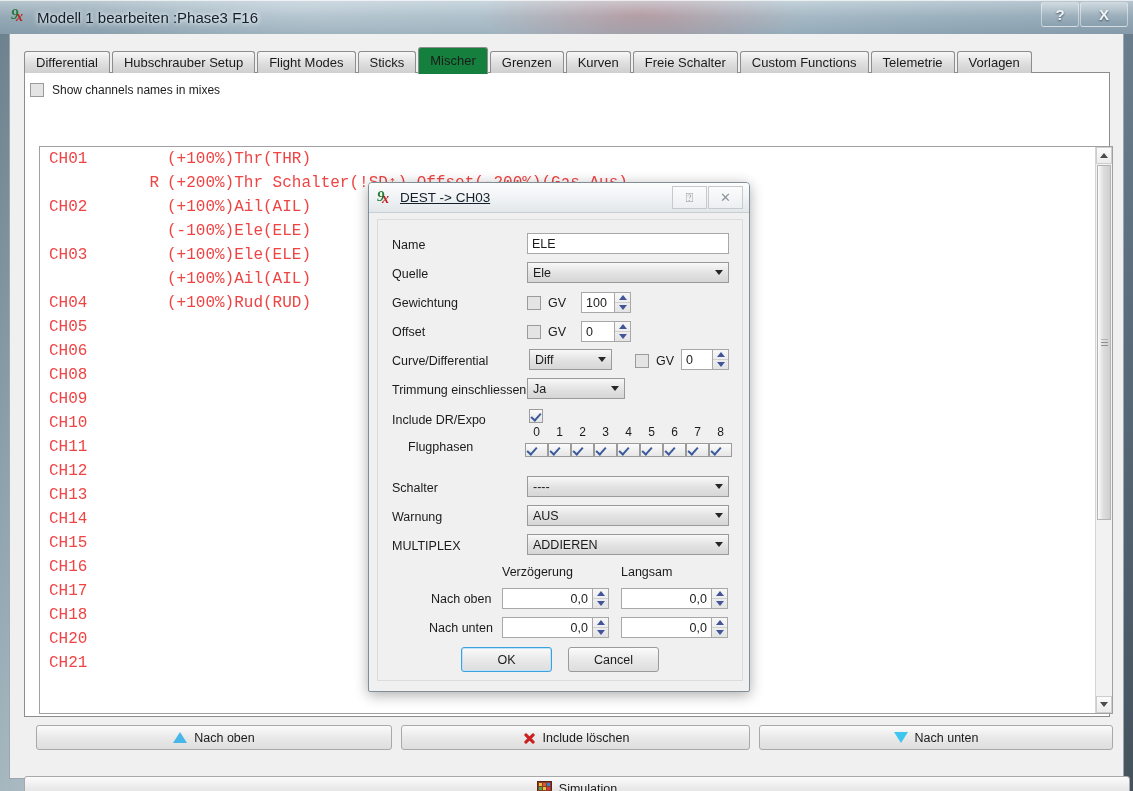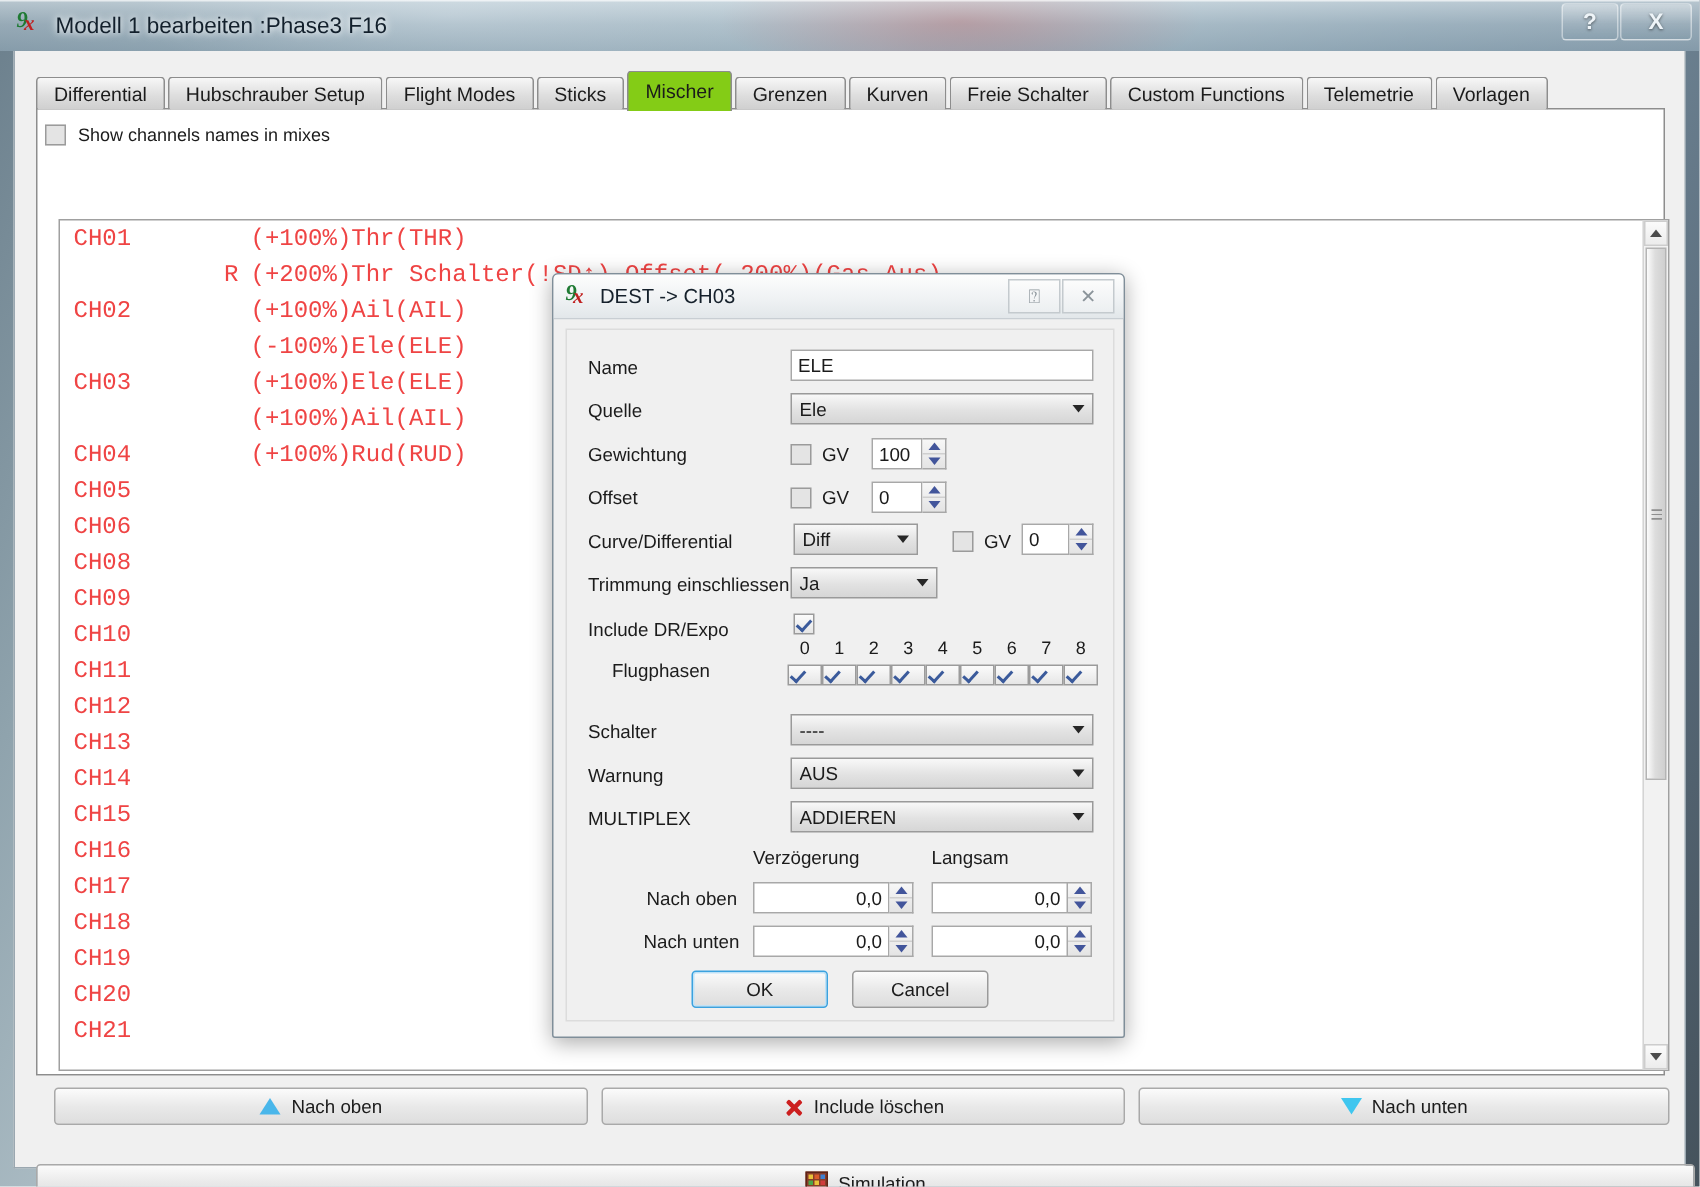--- a/index.html
+++ b/index.html
@@ -105,21 +105,21 @@
     border: 1px solid #8d8d8d;
     border-bottom: none;
     border-radius: 3px 3px 0 0;
     box-sizing: border-box;
     white-space: nowrap;
     cursor: pointer;
   }
   .tab.active {
     height: 27px;
     line-height: 26px;
-    background: #84cc16;
+    background: #15803d;
     border-color: #8d8d8d;
     margin-bottom: -1px;
     position: relative;
     z-index: 4;
   }
   #tab-panel {
     position: absolute;
     left: 14px; top: 38px;
     width: 1086px; height: 645px;
     background: #ffffff;
@@ -300,20 +300,21 @@
     background: linear-gradient(180deg, #fdfdfd, #eef1f3 60%, #e2e7ea);
     border-bottom: 1px solid #c8ced3;
     border-radius: 3px 3px 0 0;
     position: relative;
   }
   #dlg-title .app-icon { margin-left: 8px; width: 16px; height: 16px; position: relative; flex: none; }
   #dlg-title .t {
     margin-left: 7px;
     font-size: 13.5px;
     color: #15202b;
+    text-decoration: underline;
   }
   .dlg-btns { position: absolute; right: 6px; top: 3px; display: flex; }
   .dlg-btn {
     width: 33px; height: 21px;
     border: 1px solid #c4cace;
     background: linear-gradient(180deg, #fcfcfc, #eceff1);
     display: flex; align-items: center; justify-content: center;
     color: #8b949a;
     font-size: 13px;
     cursor: pointer;
@@ -535,21 +536,20 @@
           <div class="mix-row"><span class="mix-ch">CH09</span><span></span></div>
           <div class="mix-row"><span class="mix-ch">CH10</span><span></span></div>
           <div class="mix-row"><span class="mix-ch">CH11</span><span></span></div>
           <div class="mix-row"><span class="mix-ch">CH12</span><span></span></div>
           <div class="mix-row"><span class="mix-ch">CH13</span><span></span></div>
           <div class="mix-row"><span class="mix-ch">CH14</span><span></span></div>
           <div class="mix-row"><span class="mix-ch">CH15</span><span></span></div>
           <div class="mix-row"><span class="mix-ch">CH16</span><span></span></div>
           <div class="mix-row"><span class="mix-ch">CH17</span><span></span></div>
           <div class="mix-row"><span class="mix-ch">CH18</span><span></span></div>
-          <div class="mix-row"><span class="mix-ch">CH19</span><span></span></div>
           <div class="mix-row"><span class="mix-ch">CH20</span><span></span></div>
           <div class="mix-row"><span class="mix-ch">CH21</span><span></span></div>
         </div>
 
       <div id="vscroll">
         <div class="sb-arrow up">
             <span class="tri up"></span>
           </div>
         <div id="vthumb">
             <span class="grip"></span>

